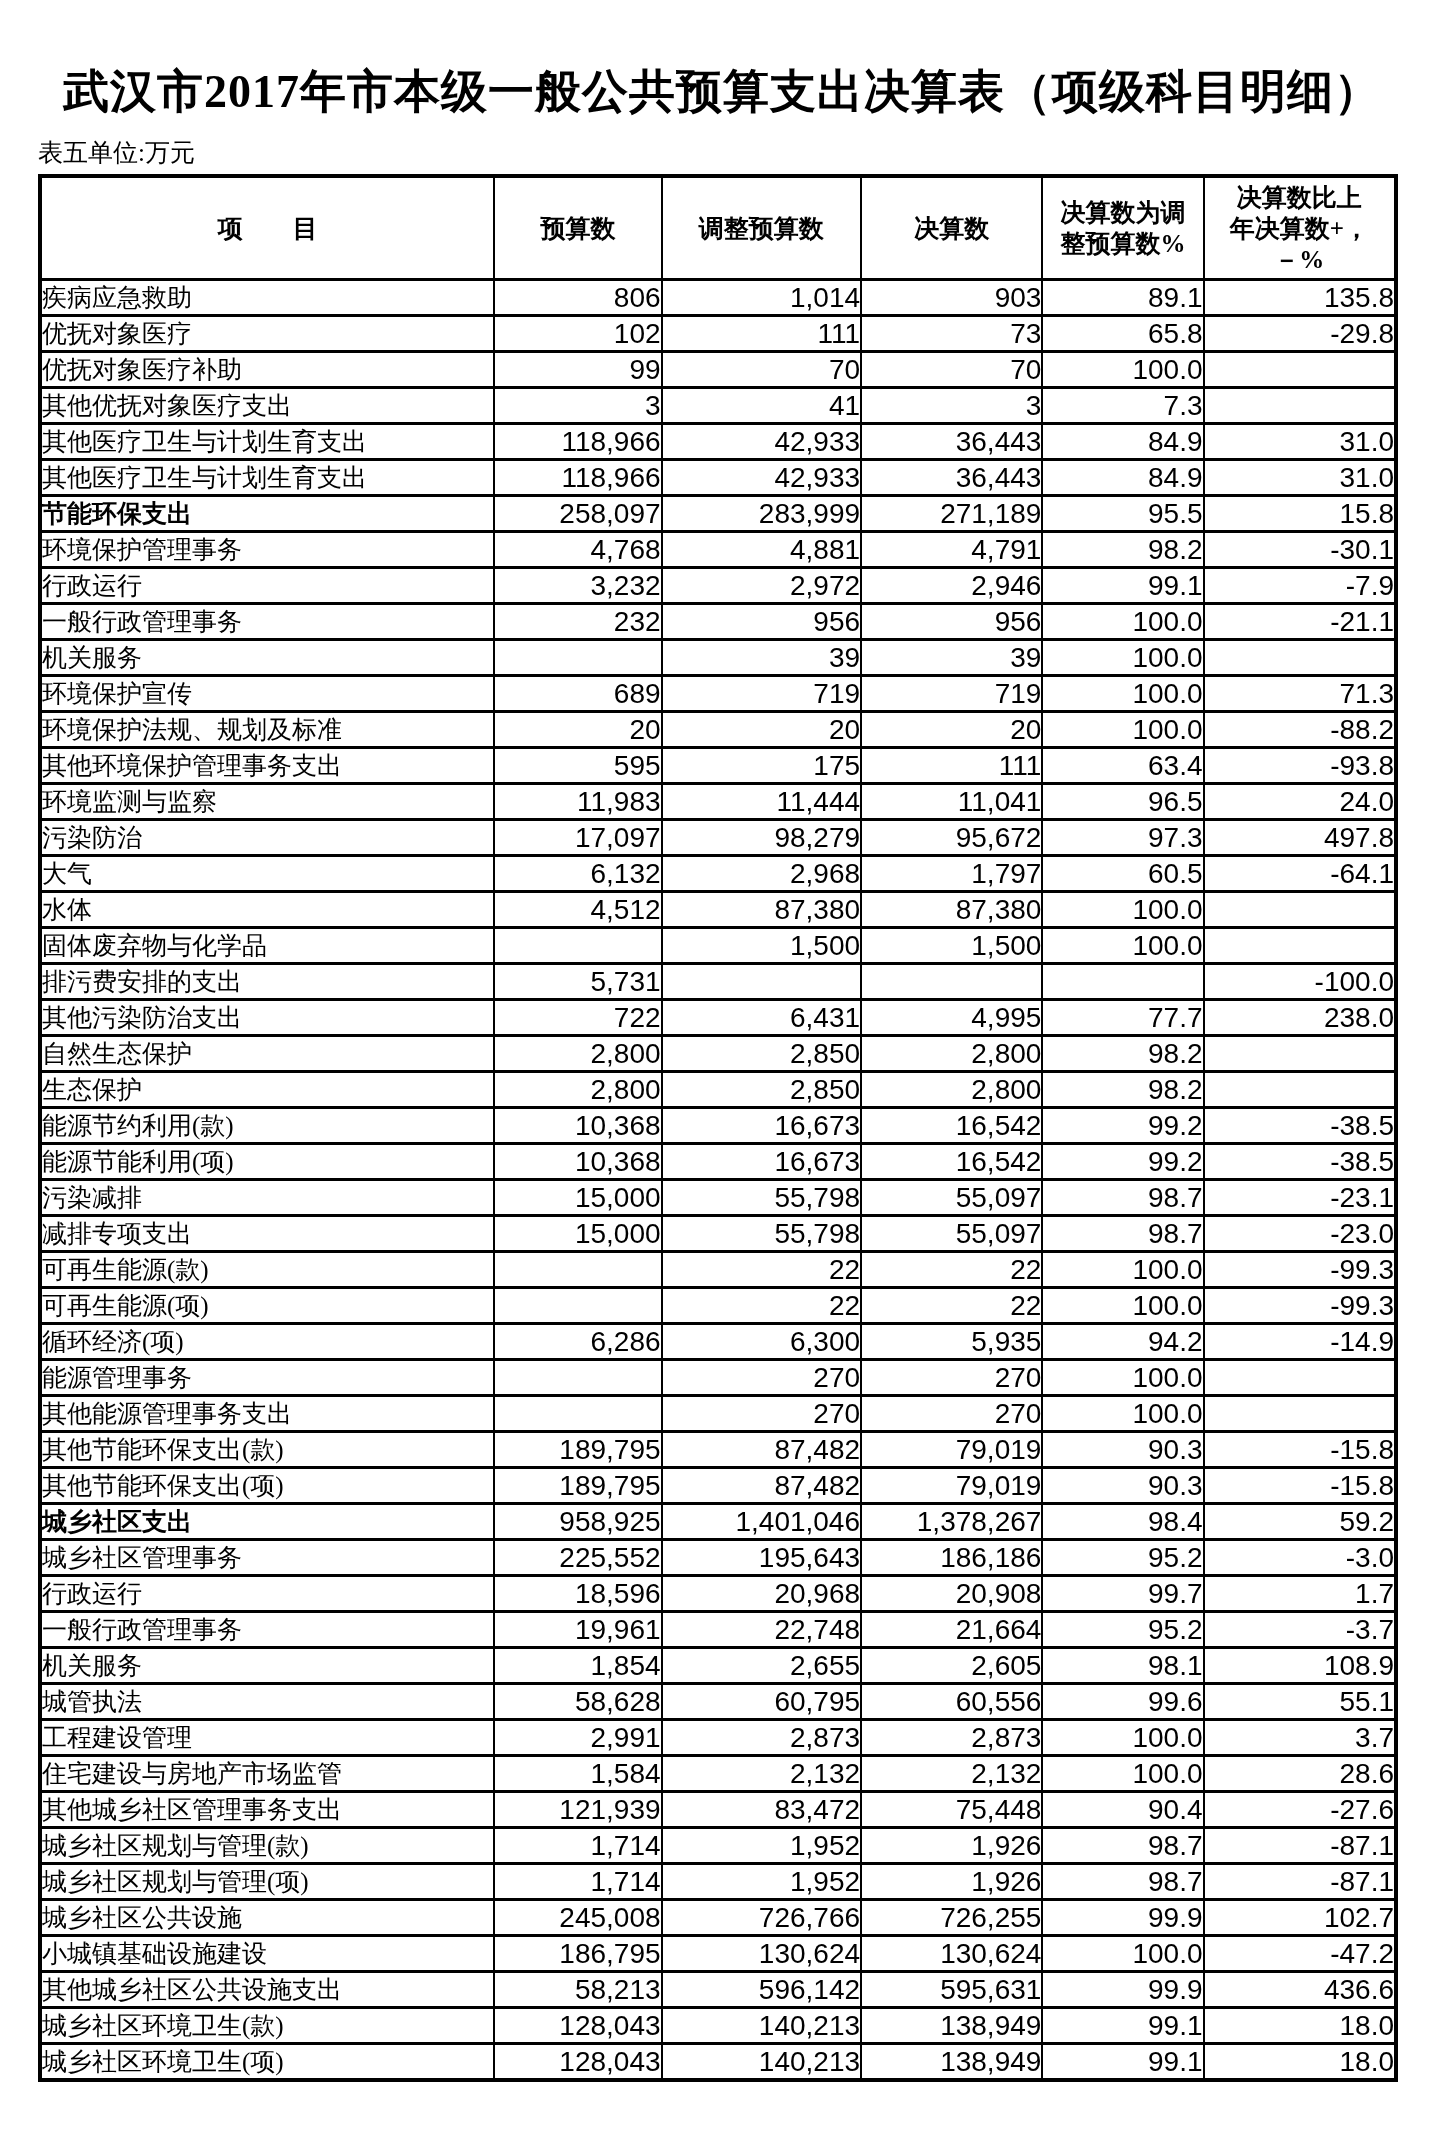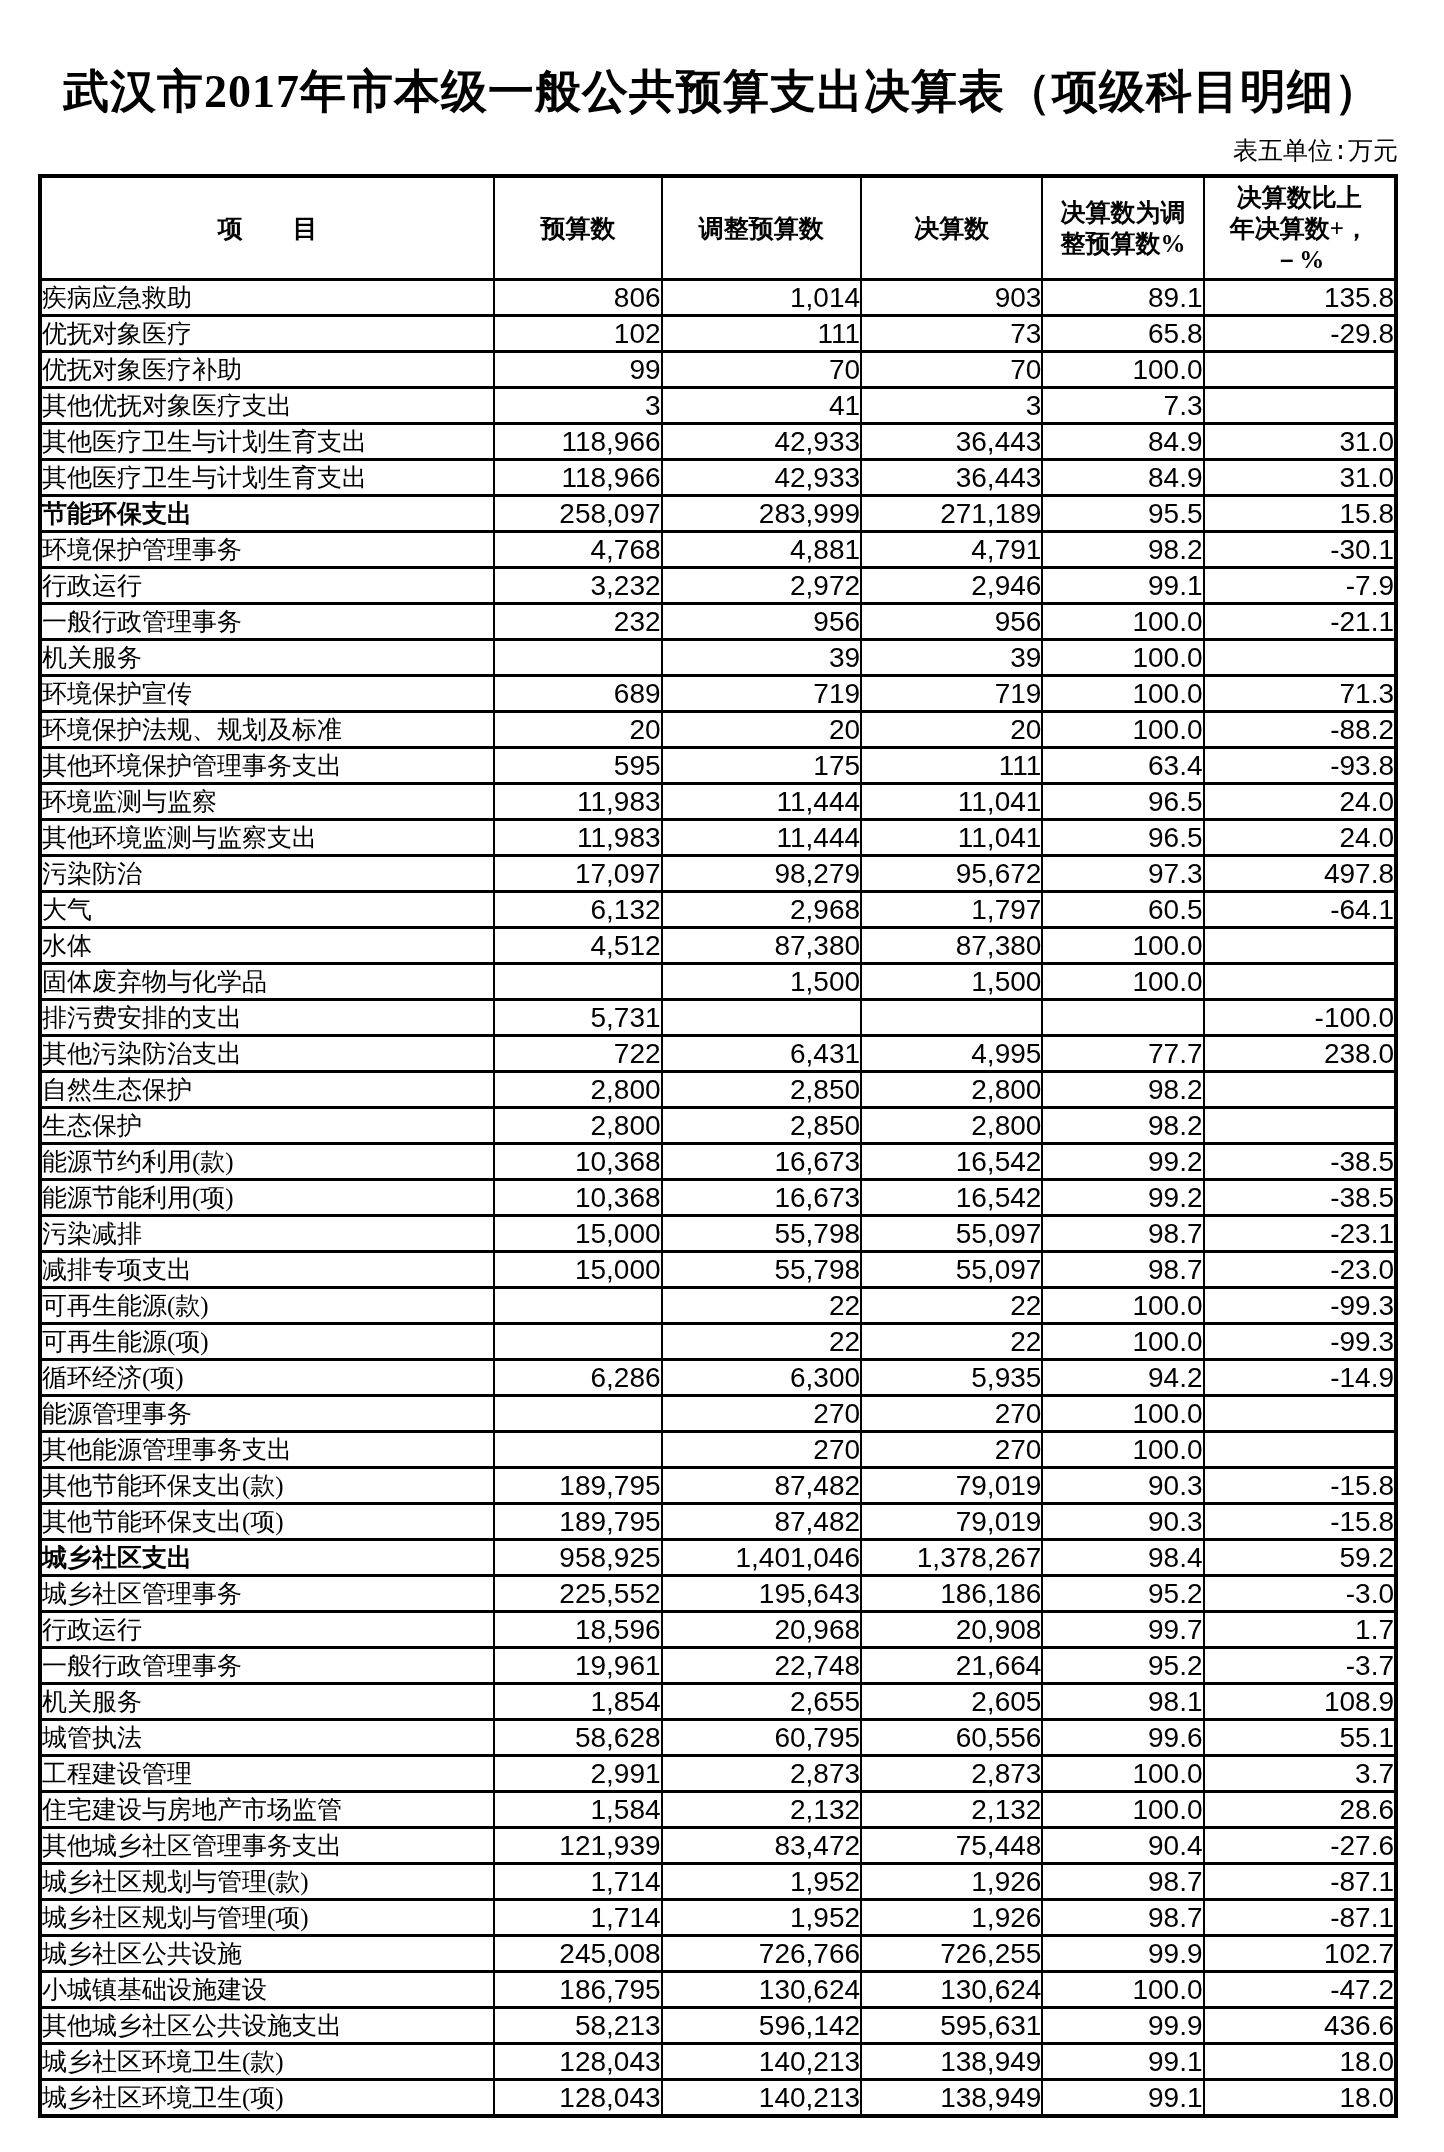--- a/index.html
+++ b/index.html
@@ -17,25 +17,24 @@
     font-size:46px;
     font-weight:bold;
     line-height:1.15;
     letter-spacing:1px;
     white-space:nowrap;
   }
 
   .meta-row {
     margin:20px 46px 8px 38px;
     display:flex;
-    justify-content:flex-end;
+    justify-content:flex-start;
     align-items:flex-end;
     font-size:25px;
     line-height:1.1;
-    font-family:Liberation Mono, monospace;
   }
 
   table.budget {
     margin-left:38px;
     width:1360px;
     border-collapse:collapse;
     table-layout:fixed;
     border:4px solid #000;
   }
   table.budget th, table.budget td {
@@ -227,28 +226,20 @@
         </tr>
         <tr>
           <td class="c-item ind1">环境监测与监察</td>
           <td class="c-num">11,983</td>
           <td class="c-num">11,444</td>
           <td class="c-num">11,041</td>
           <td class="c-num">96.5</td>
           <td class="c-num">24.0</td>
         </tr>
         <tr>
-          <td class="c-item ind2">其他环境监测与监察支出</td>
-          <td class="c-num">11,983</td>
-          <td class="c-num">11,444</td>
-          <td class="c-num">11,041</td>
-          <td class="c-num">96.5</td>
-          <td class="c-num">24.0</td>
-        </tr>
-        <tr>
           <td class="c-item ind1">污染防治</td>
           <td class="c-num">17,097</td>
           <td class="c-num">98,279</td>
           <td class="c-num">95,672</td>
           <td class="c-num">97.3</td>
           <td class="c-num">497.8</td>
         </tr>
         <tr>
           <td class="c-item ind2">大气</td>
           <td class="c-num">6,132</td>

